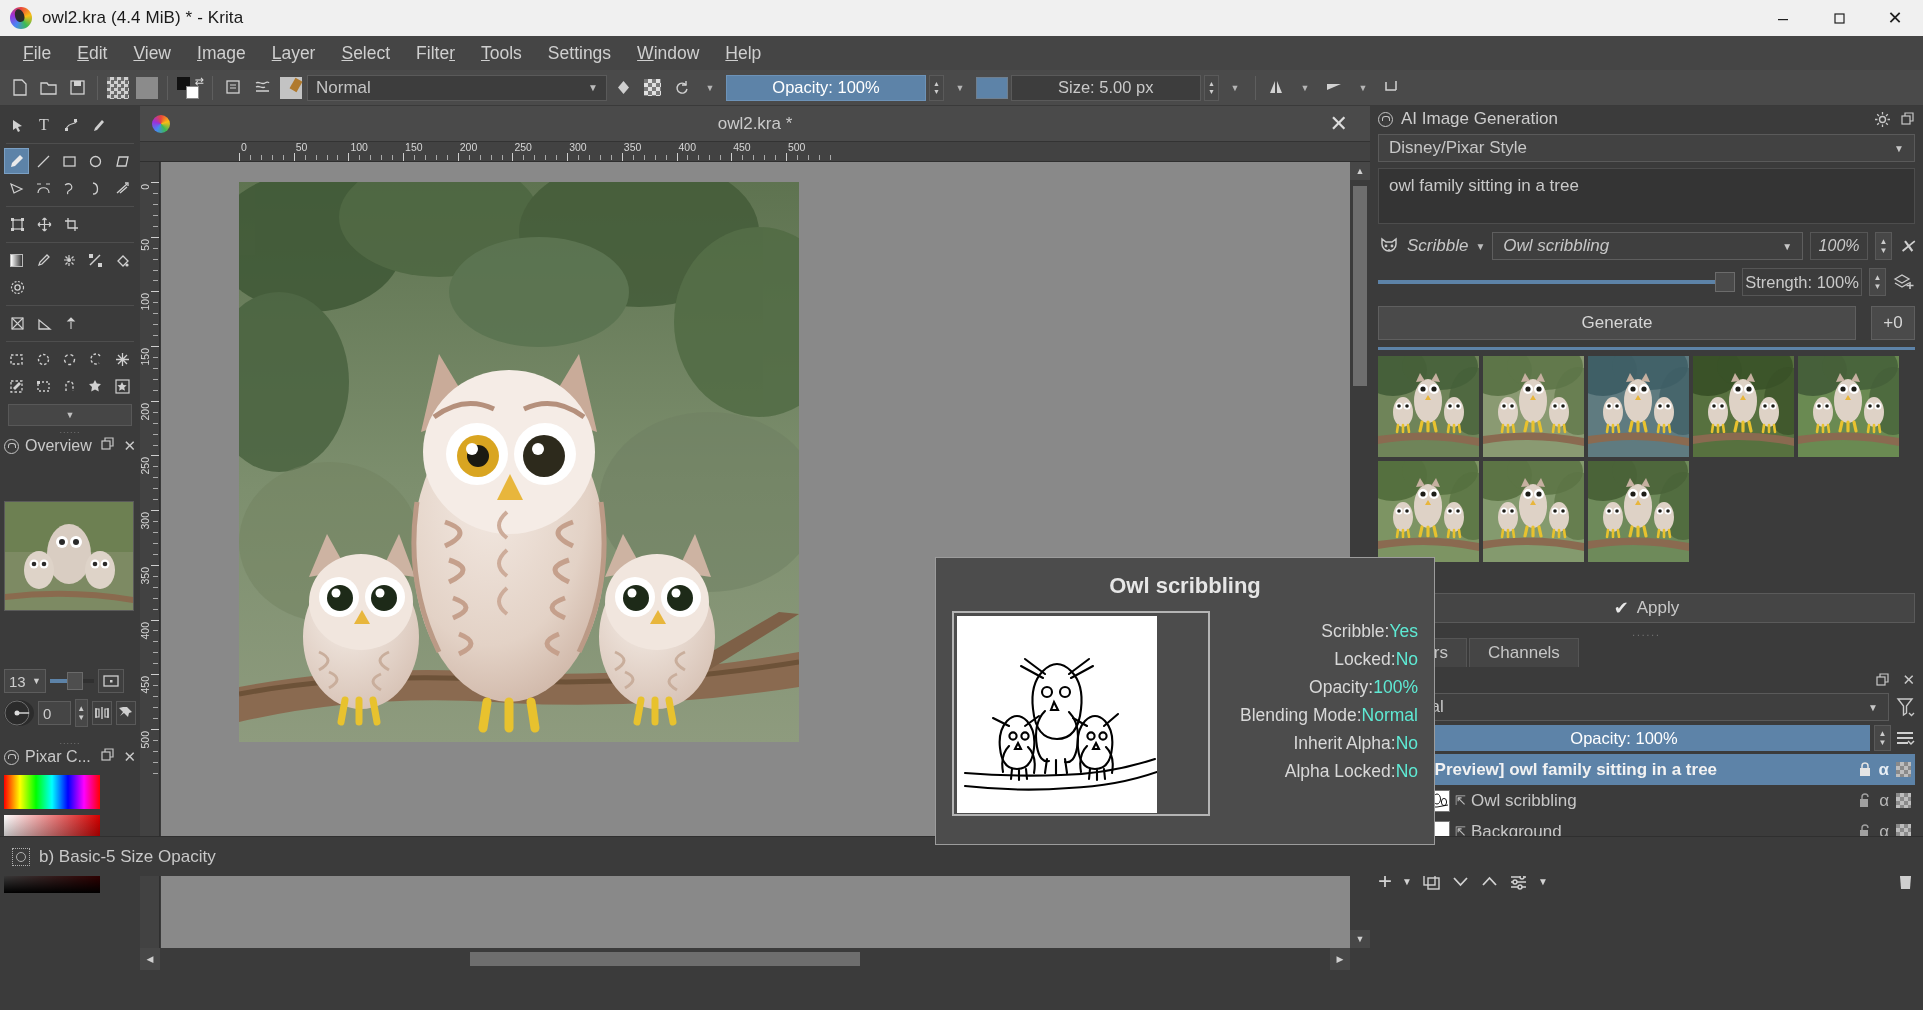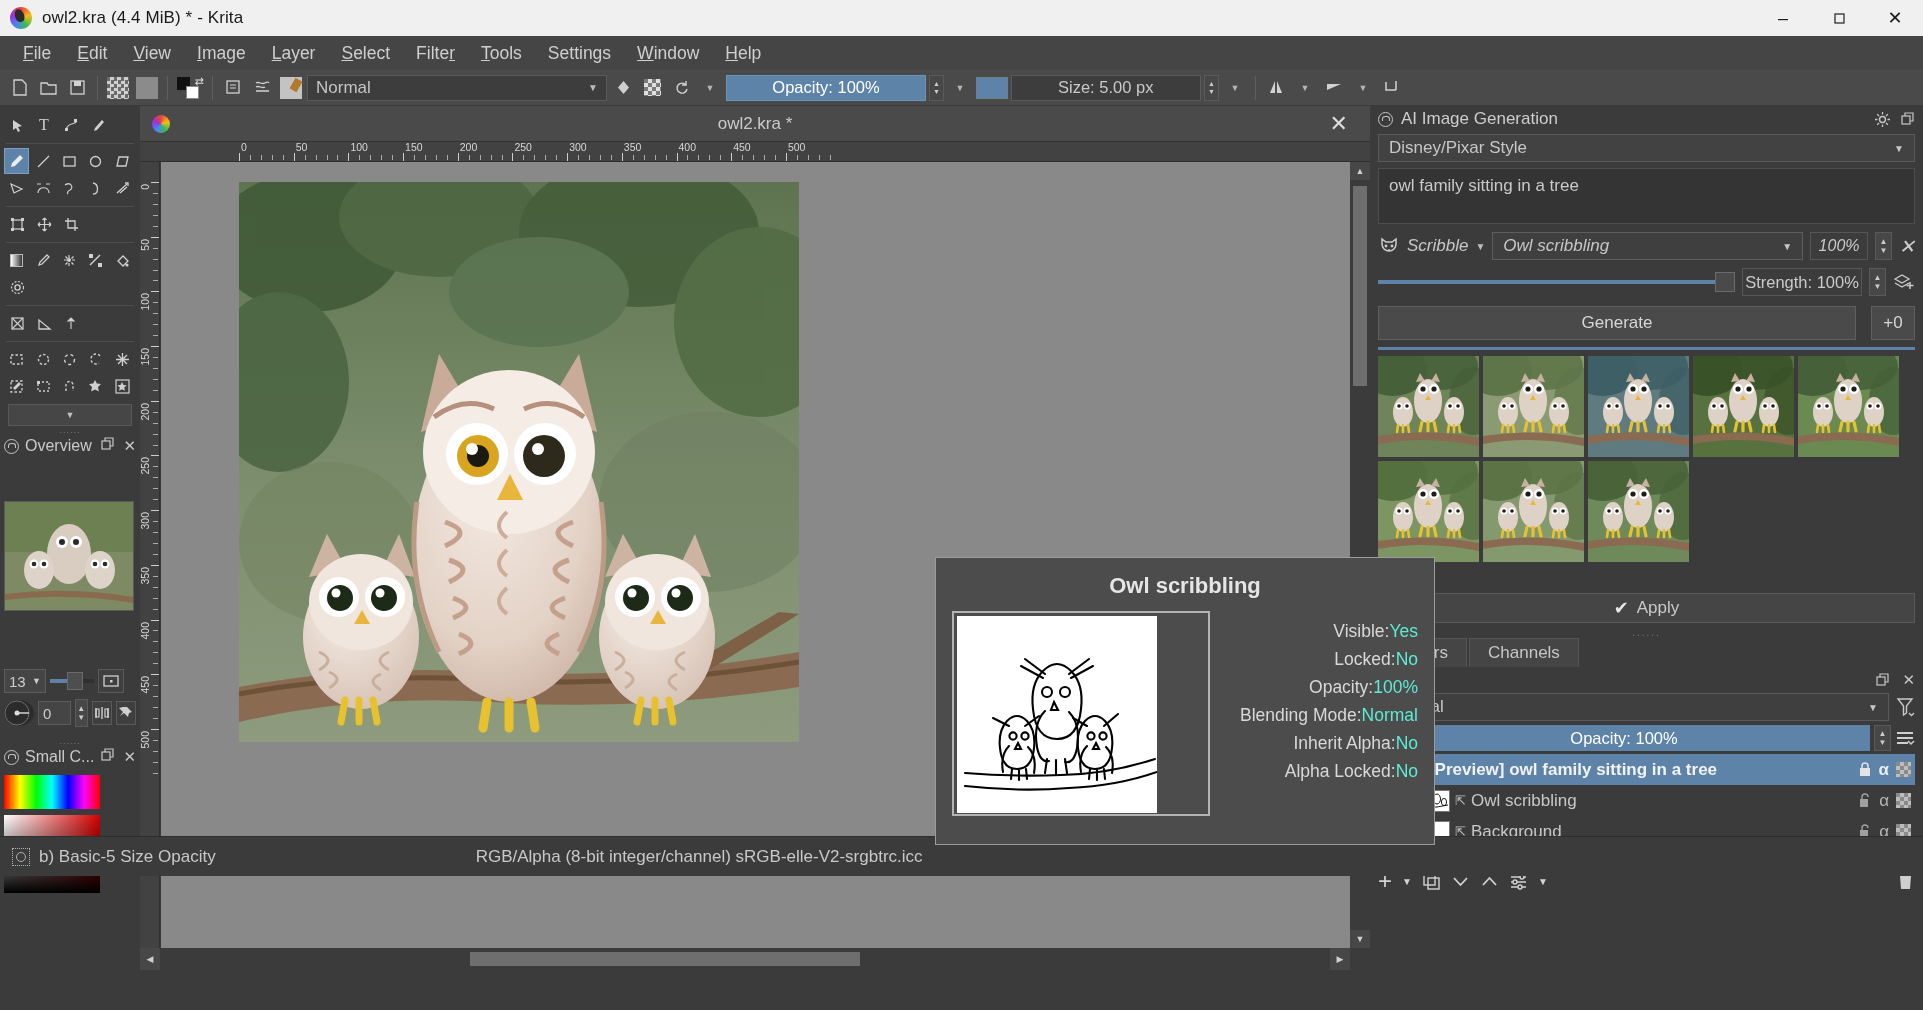--- a/index.html
+++ b/index.html
@@ -664,21 +664,21 @@
           <svg width="15" height="15" viewBox="0 0 15 15">
               <path d="M9 1l5 5-3 1-1 4-4-4-4 3 3-4-4-4 4-1z" fill="#cfcfcf"></path>
             </svg>
           </div>
       </div>
     </div>
 
     <div class="grip">......</div>
     <div class="dockhdr">
       <span class="lockicon"></span>
-      <span>Small C...</span>
+      <span>Pixar C...</span>
       <span class="spacer">
         <span>
           <svg width="14" height="14" viewBox="0 0 14 14">
               <rect x="1" y="4" width="8" height="8" fill="none" stroke="#c8c8c8" stroke-width="1.2"></rect>
               <path d="M4 4V1h8v8h-3" fill="none" stroke="#c8c8c8" stroke-width="1.2"></path>
             </svg>
           </span>
         <span style="font-size:15px;">✕</span>
       </span>
     </div>
@@ -1502,30 +1502,29 @@
               <path d="M149 131 q9 9 6 26"></path>
               <path d="M133 153 l-1 10 M140 154 l0 10 M147 153 l1 10"></path>
 
               <path d="M8 157 q50 4 96 2 q48 -1 94 -16"></path>
               <path d="M8 170 q55 6 104 2 q48 -2 88 -16"></path>
             </g>
           </svg>
         </div>
       </div>
       <div class="tt-props" id="ttProps">
-          <div class="tt-prop"><span class="k">Visible:</span><span class="v">Yes</span></div>
+          <div class="tt-prop"><span class="k">Scribble:</span><span class="v">Yes</span></div>
           <div class="tt-prop"><span class="k">Locked:</span><span class="v">No</span></div>
           <div class="tt-prop"><span class="k">Opacity:</span><span class="v">100%</span></div>
           <div class="tt-prop"><span class="k">Blending Mode:</span><span class="v">Normal</span></div>
           <div class="tt-prop"><span class="k">Inherit Alpha:</span><span class="v">No</span></div>
           <div class="tt-prop"><span class="k">Alpha Locked:</span><span class="v">No</span></div>
         </div>
     </div>
   </div>
 
   <div class="statusbar">
     <div class="sb-brush">
       <span class="sb-brushicon"></span>
       <span>b) Basic-5 Size Opacity</span>
     </div>
-    <div class="sb-color">RGB/Alpha (8-bit integer/channel)  sRGB-elle-V2-srgbtrc.icc</div>
   </div>
 </div>
 
 </body></html>

